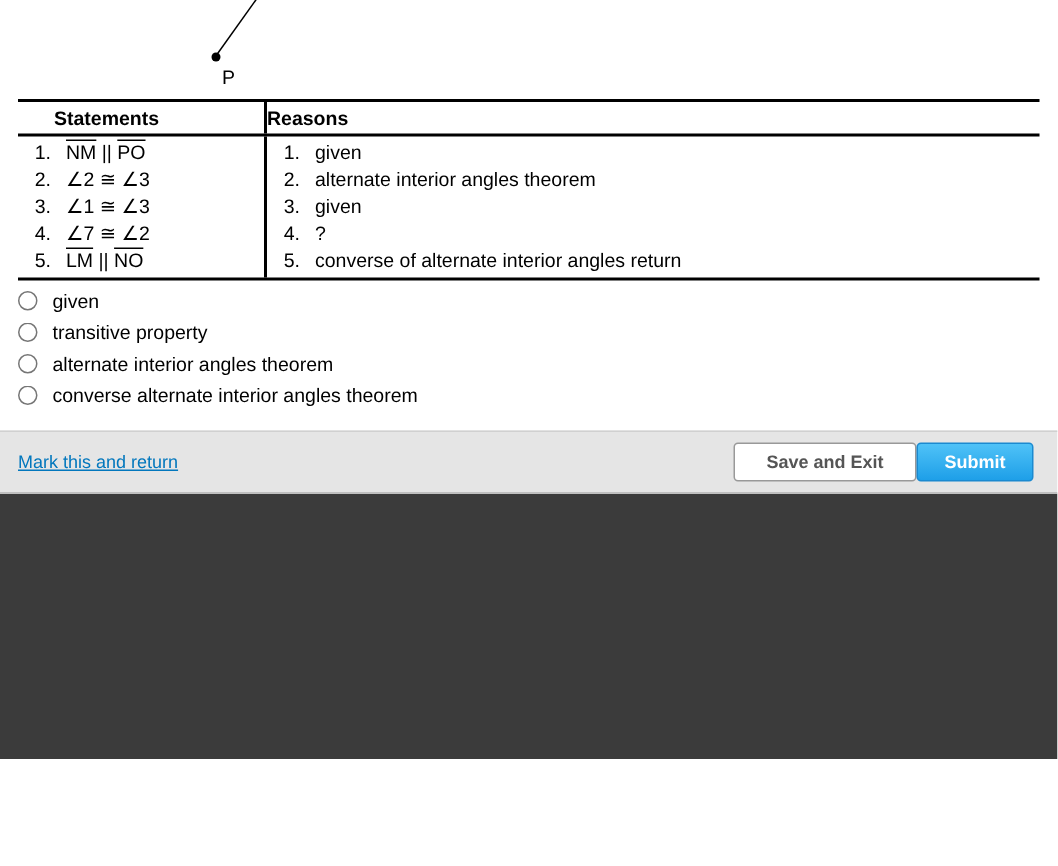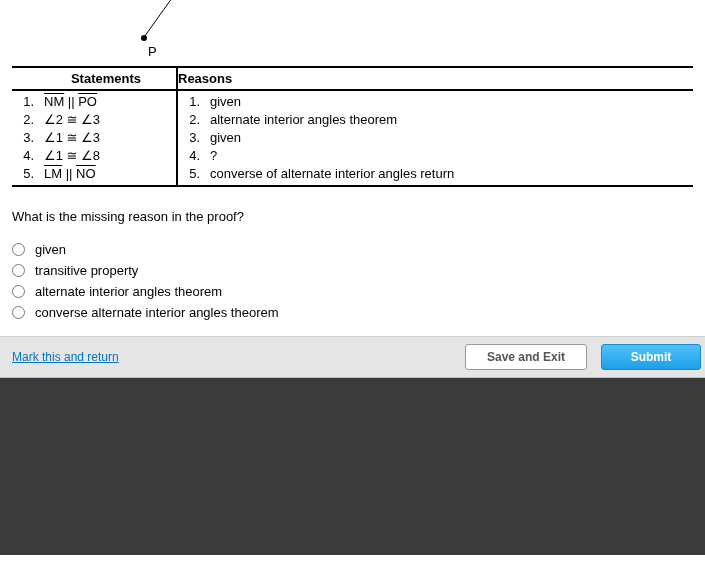--- a/index.html
+++ b/index.html
@@ -1,41 +1,41 @@
 <!DOCTYPE html>
 <html><head>
 <meta charset="utf-8">
 <style>
 body{margin:0;font-family:Arial,Helvetica,sans-serif;font-size:13px;color:#000;background:#fff}
 .content{padding:0 12px}
 .diagram{height:60px;position:relative;margin-left:80px}
 .proof{margin-top:6px}
 .proof-header{display:flex;border-top:2px solid #000;border-bottom:2px solid #000}
-.proof-header .col-s{flex:0 0 140px;text-align:center;font-weight:bold;padding:3px 0;border-right:2px solid #000;margin-left:24px}
+.proof-header .col-s{flex:0 0 140px;font-weight:bold;padding:3px 0;border-right:2px solid #000;margin-left:24px}
 .proof-header .col-r{flex:1;font-weight:bold;padding:3px 0}
 .proof-body{display:flex;border-bottom:2px solid #000}
 .proof-body .col-s{flex:0 0 140px;border-right:2px solid #000;margin-left:24px;padding:2px 0}
 .proof-body .col-r{flex:1;padding:2px 0}
 .prow{display:flex;align-items:center;line-height:18px}
 .pnum{width:22px;text-align:right;padding-right:6px;flex:0 0 22px}
 .col-s .prow .pnum{margin-left:-24px}
 .ptext{flex:1;padding-left:4px}
 .bar{text-decoration:overline}
 .question{margin:22px 0 18px 0}
 .opts{margin:0 0 16px 0}
 .opt{display:flex;align-items:center;margin:6px 0}
 .opt input{margin:0 10px 0 0}
 .bar-bottom{background:#e5e5e5;border-top:1px solid #d0d0d0;border-bottom:1px solid #bfbfbf;height:40px;display:flex;align-items:center;padding:0 12px;position:relative}
 .mark{color:#0277bd;text-decoration:underline;font-size:12px;cursor:pointer}
-.btn-group{position:absolute;right:4px;top:0;height:40px;display:flex;align-items:center;gap:14px}
+.btn-group{position:absolute;right:16px;top:0;height:40px;display:flex;align-items:center;}
 .btn{height:26px;border-radius:3px;font-size:12px;font-weight:bold;display:flex;align-items:center;justify-content:center;cursor:pointer;box-sizing:border-box}
 .btn-save{width:122px;background:#fff;border:1px solid #999;color:#555;text-shadow:0 1px 0 #fff}
 .btn-next{width:92px;background:linear-gradient(#4fc2f7,#1e9fe8);color:#fff;border:1px solid #1b8ad0;position:relative}
 .btn-next::after{content:"";position:absolute;right:-13px;top:-1px;width:0;height:0;border-top:13px solid transparent;border-bottom:13px solid transparent;border-left:13px solid #2aa5ea}
-.btn-submit{width:100px;background:linear-gradient(#4fc2f7,#1e9fe8);color:#fff;border:1px solid #1b8ad0}
+.btn-submit{width:78px;background:linear-gradient(#4fc2f7,#1e9fe8);color:#fff;border:1px solid #1b8ad0}
 .below{background:#3b3b3b;height:177px}
 </style>
 </head>
 <body>
 
 <div class="content">
   <div class="diagram">
     <svg width="200" height="60">
       <line x1="50" y1="40" x2="100" y2="-30" stroke="#000" stroke-width="1"></line>
       <circle cx="52" cy="38" r="3" fill="#000"></circle>
@@ -57,21 +57,21 @@
           <div class="prow">
             <span class="pnum">2.</span>
             <span class="ptext">∠2 ≅ ∠3</span>
           </div>
           <div class="prow">
             <span class="pnum">3.</span>
             <span class="ptext">∠1 ≅ ∠3</span>
           </div>
           <div class="prow">
             <span class="pnum">4.</span>
-            <span class="ptext">∠1 ≅ ∠8</span>
+            <span class="ptext">∠7 ≅ ∠2</span>
           </div>
           <div class="prow">
             <span class="pnum">5.</span>
             <span class="ptext"><span class="bar">LM</span> || <span class="bar">NO</span></span>
           </div>
         </div>
         <div class="col-r">
           <div class="prow">
             <span class="pnum">1.</span>
             <span class="ptext">given</span>
@@ -89,21 +89,20 @@
             <span class="ptext">?</span>
           </div>
           <div class="prow">
             <span class="pnum">5.</span>
             <span class="ptext">converse of alternate interior angles return</span>
           </div>
         </div>
       </div>
   </div>
 
-  <div class="question">What is the missing reason in the proof?</div>
 
   <div class="opts" id="opts">
       <label class="opt">
         <input type="radio" name="ans" style="">
         <span>given</span>
       </label>
       <label class="opt">
         <input type="radio" name="ans" style="">
         <span>transitive property</span>
       </label>

